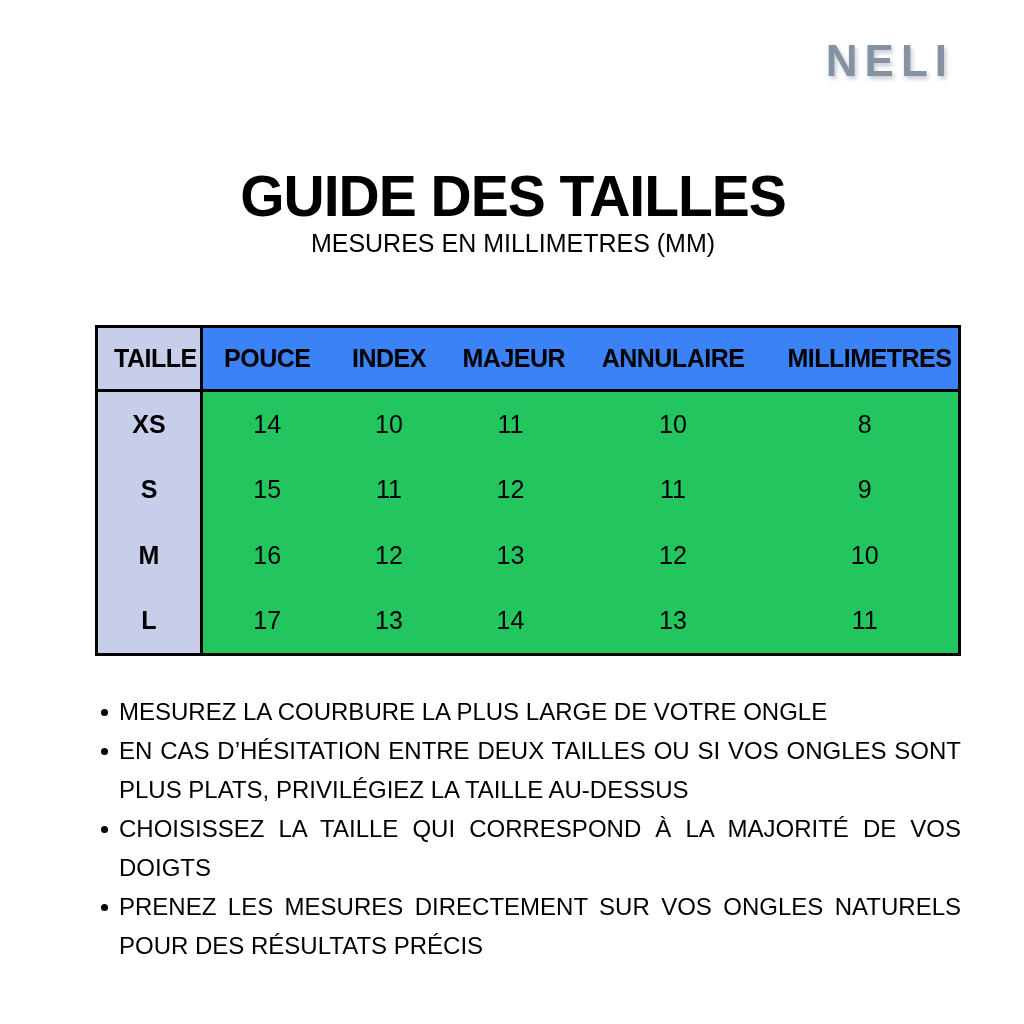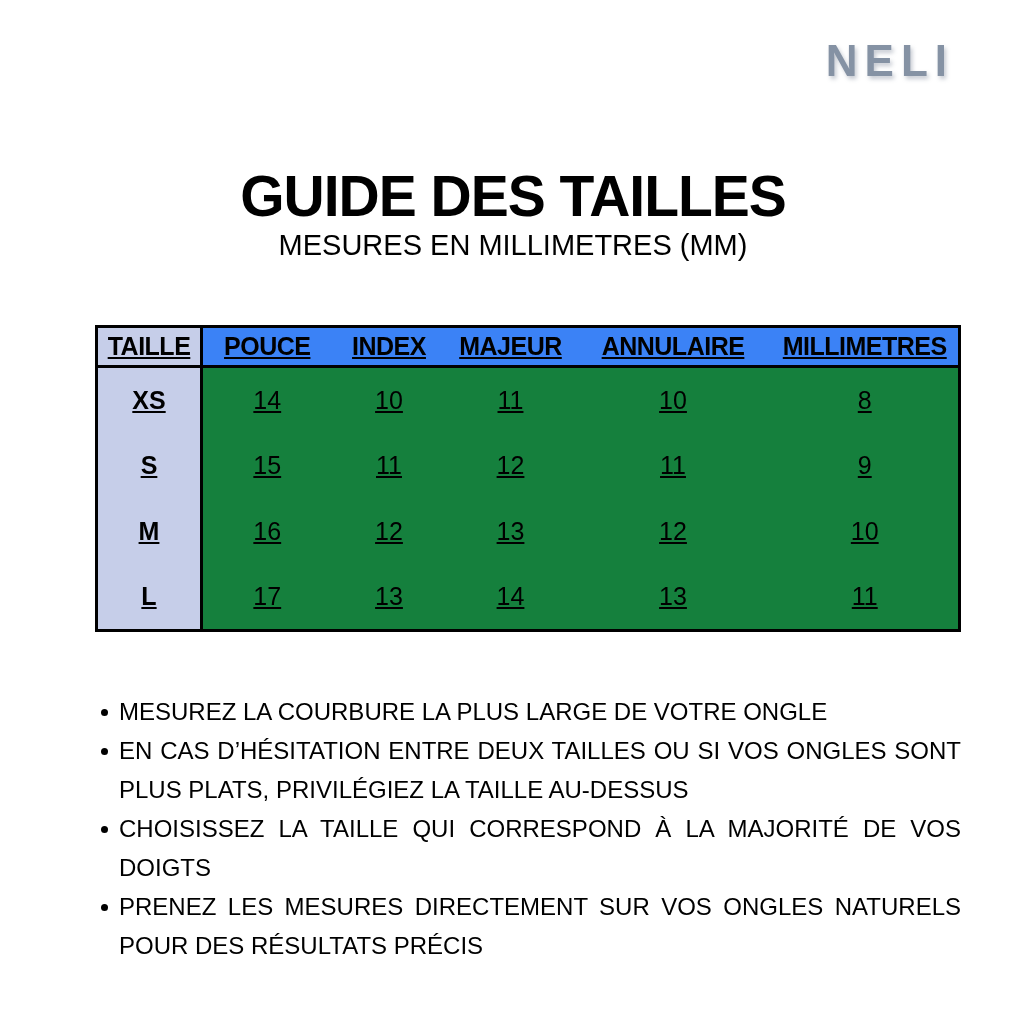--- a/index.html
+++ b/index.html
@@ -37,65 +37,64 @@
     width: 100%;
     text-align: center;
   }
   .title {
     font-size: 57px;
     font-weight: 700;
     letter-spacing: -1px;
     line-height: 1.0;
   }
   .subtitle {
-    font-size: 29px;
+    font-size: 25px;
     font-weight: 400;
     letter-spacing: 0px;
     margin-top: 4px;
   }
 
   
   .table-wrap {
     position: absolute;
     left: 95px;
     top: 325px;
   }
   table.size-table {
     border-collapse: collapse;
     table-layout: fixed;
     width: 863px;
     border: 3px solid #000000;
   }
   table.size-table th,
   table.size-table td {
-    padding: 4px;
+    padding: 16px;
     text-align: center;
     vertical-align: middle;
     font-size: 25px;
-    text-decoration: underline;
   }
   table.size-table thead tr {
     height: 36px;
   }
   table.size-table thead th {
     background: #3b82f6;
     border-bottom: 3px solid #000000;
     font-weight: 700;
     letter-spacing: -0.5px;
   }
   table.size-table tbody tr {
     height: 66px;
   }
   table.size-table .c-size {
     background: #c6cee9;
     border-right: 3px solid #000000;
     font-weight: 700;
   }
   table.size-table tbody td {
-    background: #15803d;
+    background: #22c55e;
     font-weight: 400;
   }
 
   
   .instructions {
     position: absolute;
     left: 95px;
     top: 676px;
     width: 866px;
     margin-top: 16px;

